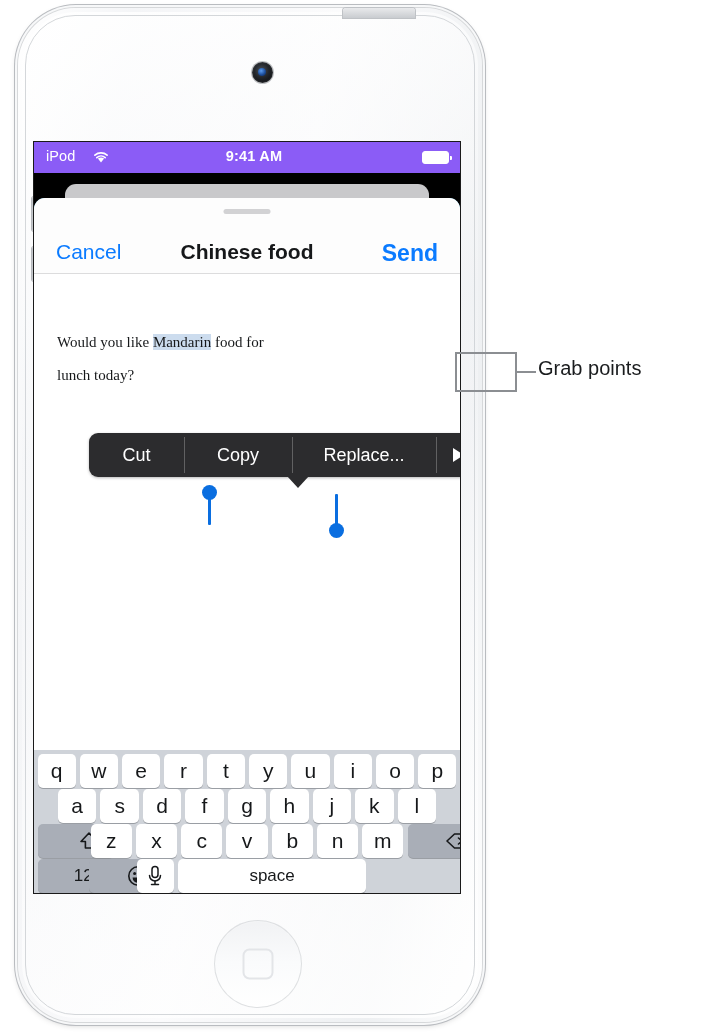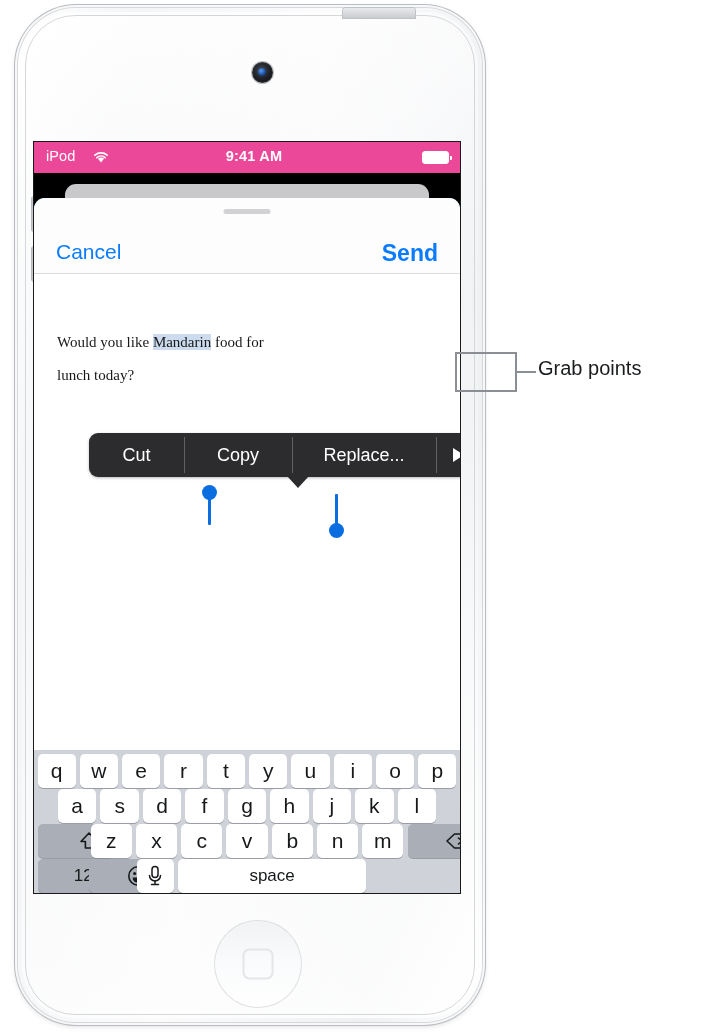--- a/index.html
+++ b/index.html
@@ -122,21 +122,21 @@
     overflow: hidden;
     box-shadow: 0 0 0 1px #1a1a1a;
   }
 
   
   #status-bar {
     position: absolute;
     left: 0; top: 0;
     width: 100%;
     height: 31px;
-    background: #ec4899;
+    background: #8b5cf6;
     color: #fff;
     font-size: 14.5px;
   }
   #status-carrier {
     position: absolute;
     left: 12px; top: 6px;
     letter-spacing: .1px;
   }
   #wifi-icon {
     position: absolute;
@@ -421,20 +421,21 @@
     <div id="battery-icon"></div>
   </div>
 
   <div id="behind-card"></div>
 
   <div id="sheet">
 
     <div id="nav-bar">
       <div id="grabber"></div>
       <span id="nav-cancel">Cancel</span>
+      <span id="nav-title">Chinese food</span>
       <span id="nav-send">Send</span>
     </div>
 
     <div id="body-area">
       <div id="message-text"><span>Would you like </span><span class="sel-highlight">Mandarin</span><span> food for
 lunch today?</span></div>
     </div>
 
     <div id="keyboard">
       <div class="kb-row" id="kb-row-1">

